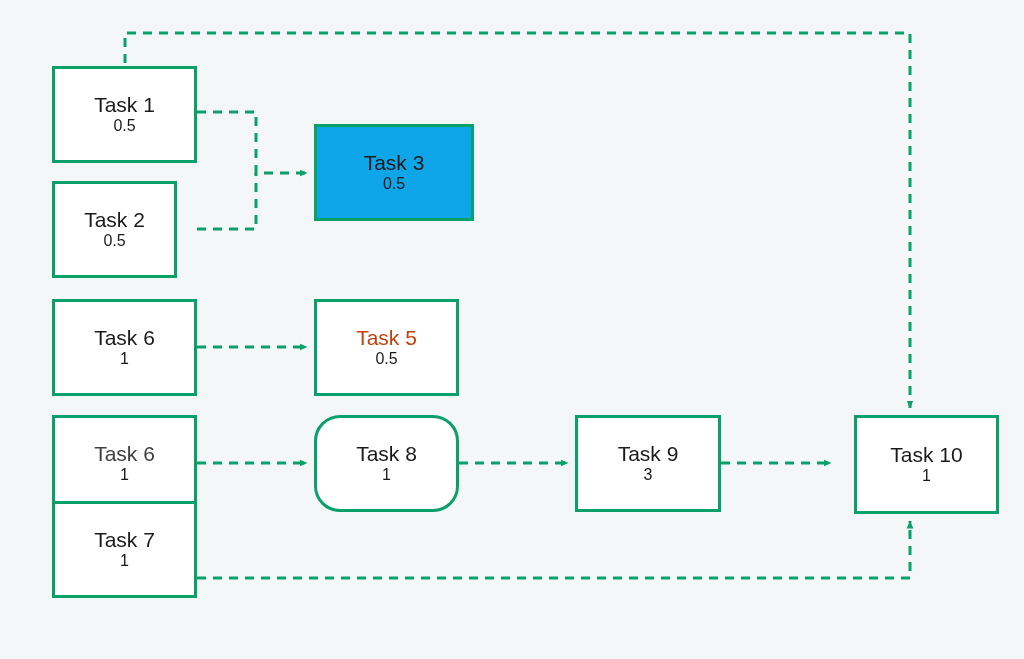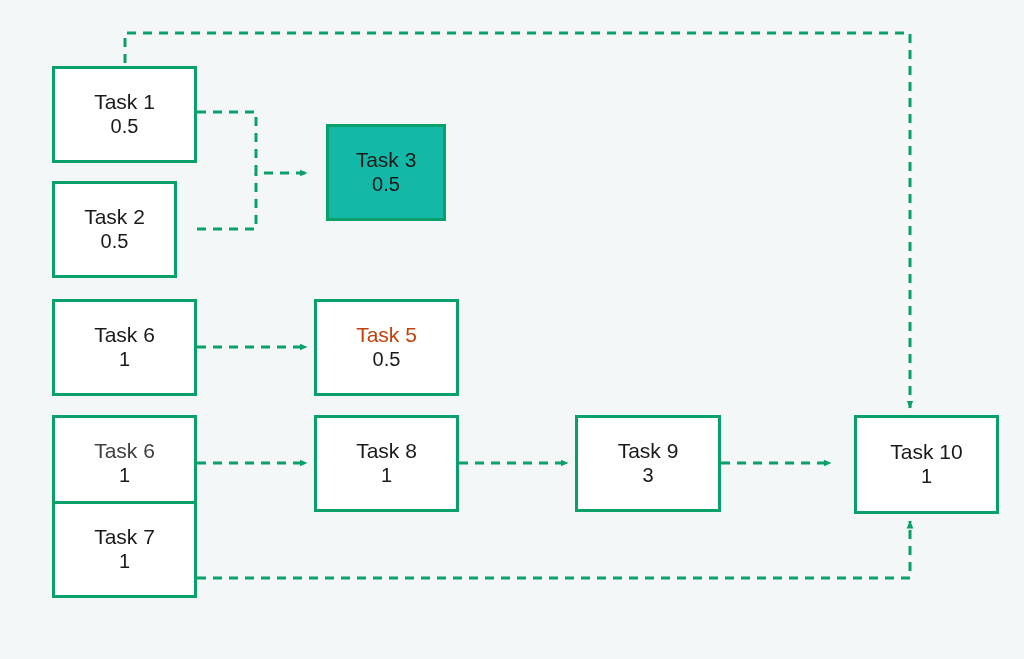--- a/index.html
+++ b/index.html
@@ -38,21 +38,21 @@
     justify-content: center;
     line-height: 1.18;
   }
   .node-label {
     color: #1a1a1a;
     font-size: 21px;
     white-space: nowrap;
   }
   .node-duration {
     color: #1a1a1a;
-    font-size: 20px;
+    font-size: 16px;
     white-space: nowrap;
   }
 </style>
 </head>
 <body>
 
 <div id="diagram-root">
 
   <svg id="edge-layer" viewBox="0 0 1024 659" width="1024" height="659" xmlns="http://www.w3.org/2000/svg">
     <defs>
@@ -74,41 +74,41 @@
 
   <div id="node-group">
       <div class="node" style="left: 52px; top: 66px; width: 145px; height: 97px; border-color: rgb(10, 160, 106); background: rgb(255, 255, 255);">
         <div class="node-label" style="color: rgb(26, 26, 26);">Task 1</div>
         <div class="node-duration" style="color: rgb(26, 26, 26);">0.5</div>
       </div>
       <div class="node" style="left: 52px; top: 181px; width: 125px; height: 97px; border-color: rgb(10, 160, 106); background: rgb(255, 255, 255);">
         <div class="node-label" style="color: rgb(26, 26, 26);">Task 2</div>
         <div class="node-duration" style="color: rgb(26, 26, 26);">0.5</div>
       </div>
-      <div class="node" style="left: 326px; top: 124px; width: 120px; height: 97px; border-color: rgb(10, 160, 106); background: #14b8a6;">
+      <div class="node" style="left: 314px; top: 124px; width: 160px; height: 97px; border-color: rgb(10, 160, 106); background: #0ea5e9;">
         <div class="node-label" style="color: rgb(26, 26, 26);">Task 3</div>
         <div class="node-duration" style="color: rgb(26, 26, 26);">0.5</div>
       </div>
       <div class="node" style="left: 52px; top: 299px; width: 145px; height: 97px; border-color: rgb(10, 160, 106); background: rgb(255, 255, 255);">
         <div class="node-label" style="color: rgb(26, 26, 26);">Task 6</div>
         <div class="node-duration" style="color: rgb(26, 26, 26);">1</div>
       </div>
       <div class="node" style="left: 314px; top: 299px; width: 145px; height: 97px; border-color: rgb(10, 160, 106); background: rgb(255, 255, 255);">
         <div class="node-label" style="color: #c2410c;">Task 5</div>
         <div class="node-duration" style="color: rgb(26, 26, 26);">0.5</div>
       </div>
       <div class="node" style="left: 52px; top: 415px; width: 145px; height: 97px; border-color: rgb(10, 160, 106); background: rgb(255, 255, 255);">
         <div class="node-label" style="color: #404040;">Task 6</div>
         <div class="node-duration" style="color: rgb(26, 26, 26);">1</div>
       </div>
       <div class="node" style="left: 52px; top: 501px; width: 145px; height: 97px; border-color: rgb(10, 160, 106); background: rgb(255, 255, 255);">
         <div class="node-label" style="color: rgb(26, 26, 26);">Task 7</div>
         <div class="node-duration" style="color: rgb(26, 26, 26);">1</div>
       </div>
-      <div class="node" style="left: 314px; top: 415px; width: 145px; height: 97px; border-color: rgb(10, 160, 106); background: rgb(255, 255, 255);">
+      <div class="node" style="left: 314px; top: 415px; width: 145px; height: 97px; border-color: rgb(10, 160, 106); background: rgb(255, 255, 255); border-radius: 26px;">
         <div class="node-label" style="color: rgb(26, 26, 26);">Task 8</div>
         <div class="node-duration" style="color: rgb(26, 26, 26);">1</div>
       </div>
       <div class="node" style="left: 575px; top: 415px; width: 146px; height: 97px; border-color: rgb(10, 160, 106); background: rgb(255, 255, 255);">
         <div class="node-label" style="color: rgb(26, 26, 26);">Task 9</div>
         <div class="node-duration" style="color: rgb(26, 26, 26);">3</div>
       </div>
       <div class="node" style="left: 838px; top: 415px; width: 145px; height: 99px; border-color: rgb(10, 160, 106); background: rgb(255, 255, 255); margin-left: 16px;">
         <div class="node-label" style="color: rgb(26, 26, 26);">Task 10</div>
         <div class="node-duration" style="color: rgb(26, 26, 26);">1</div>

